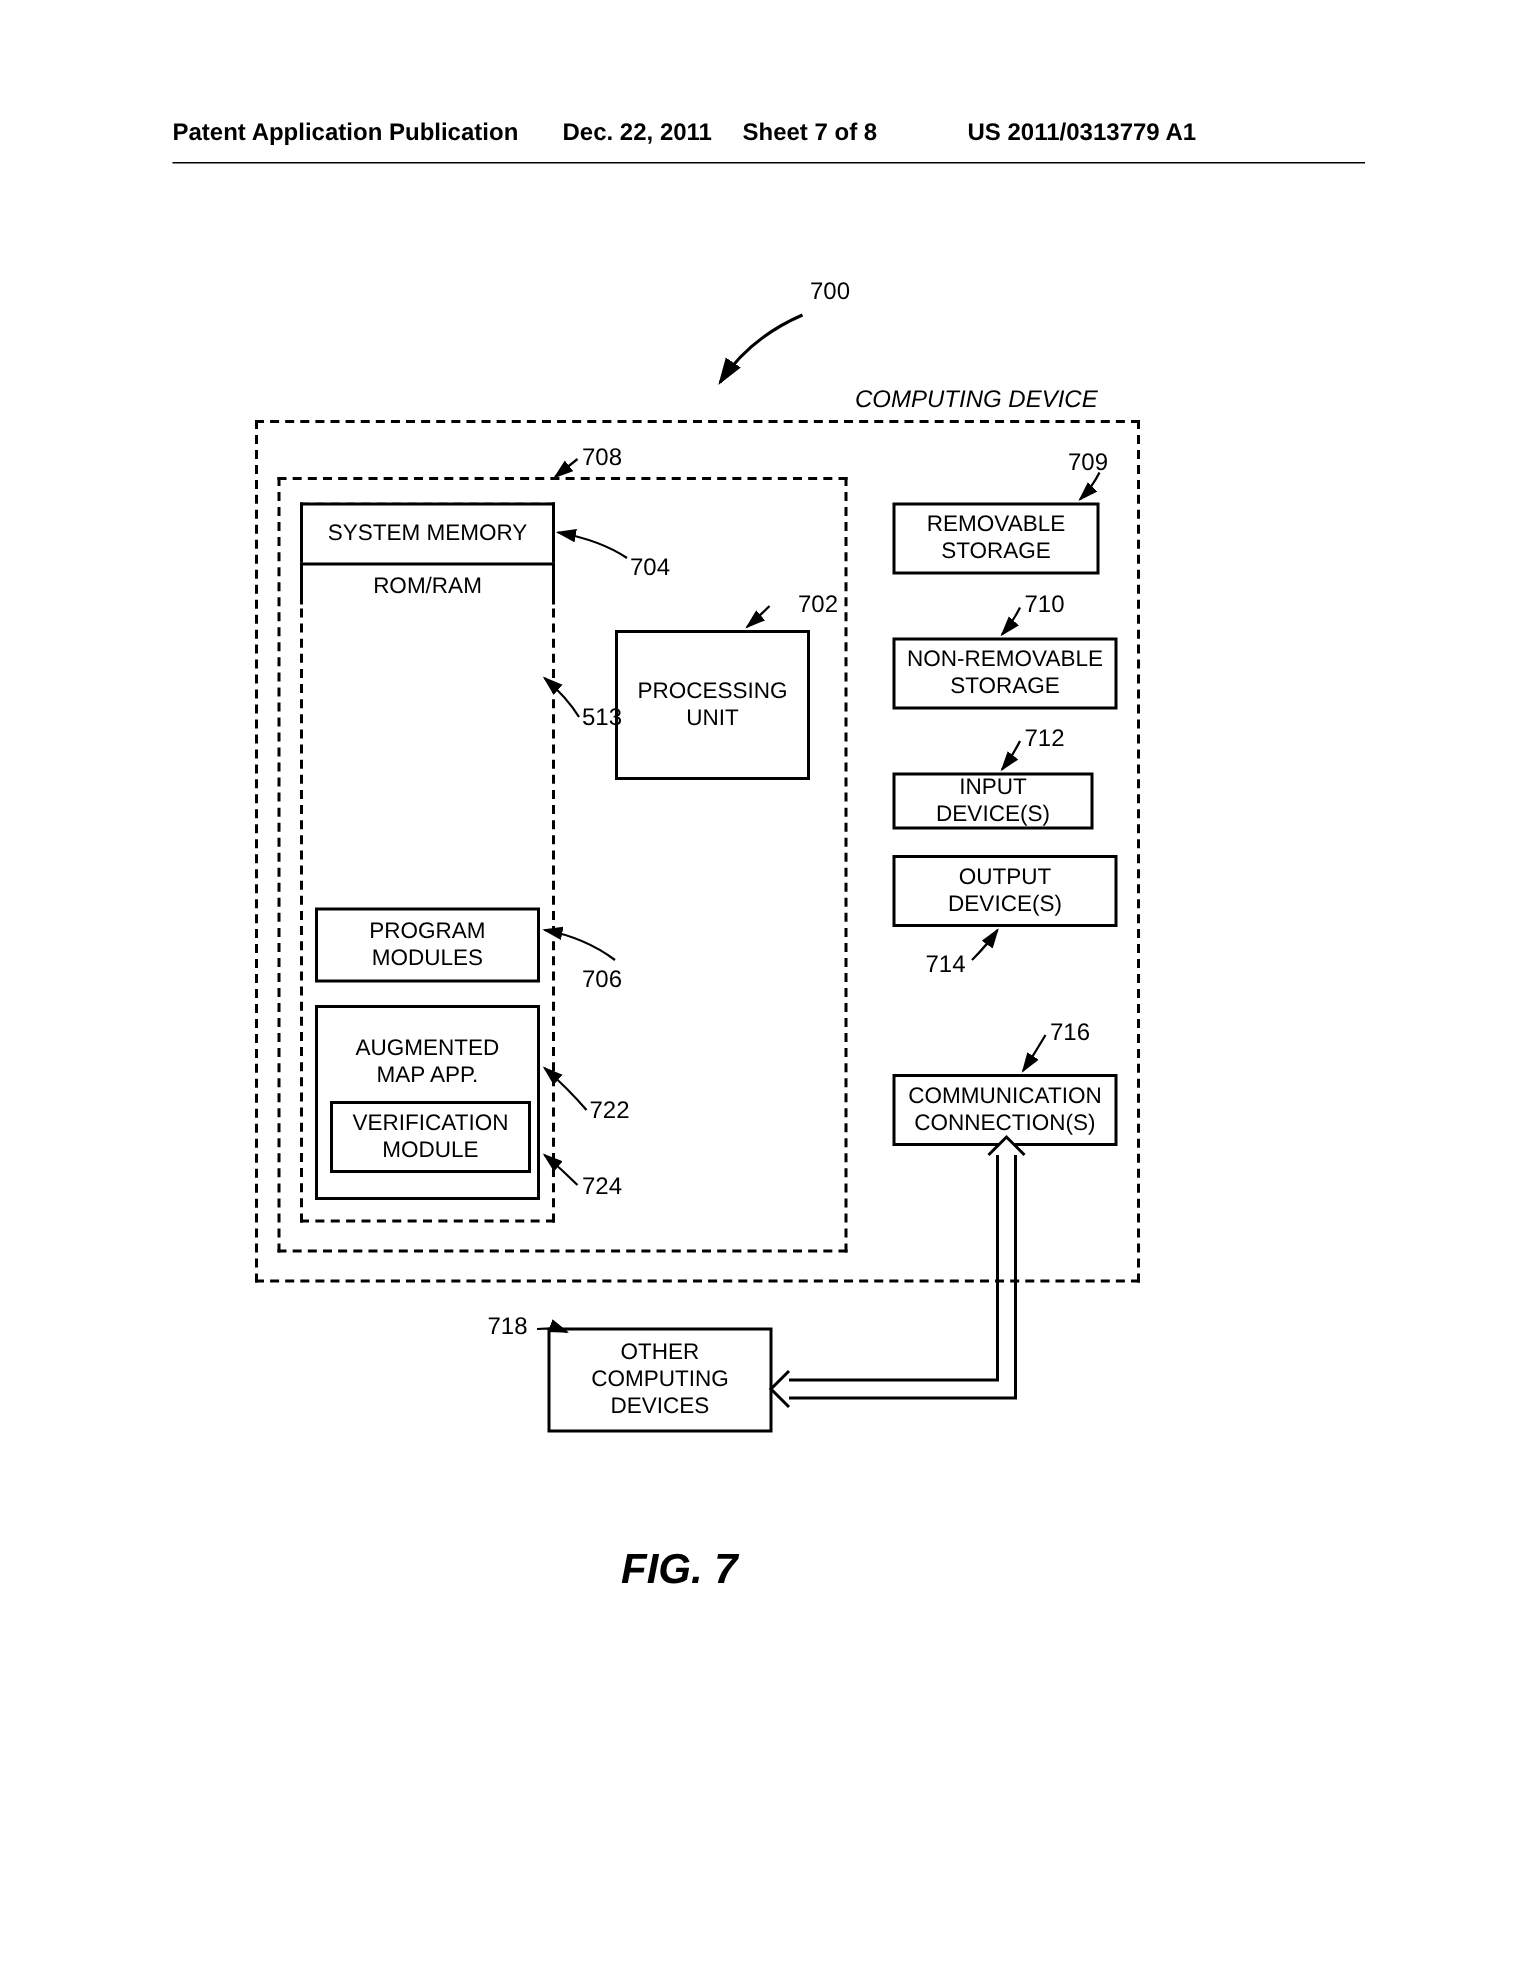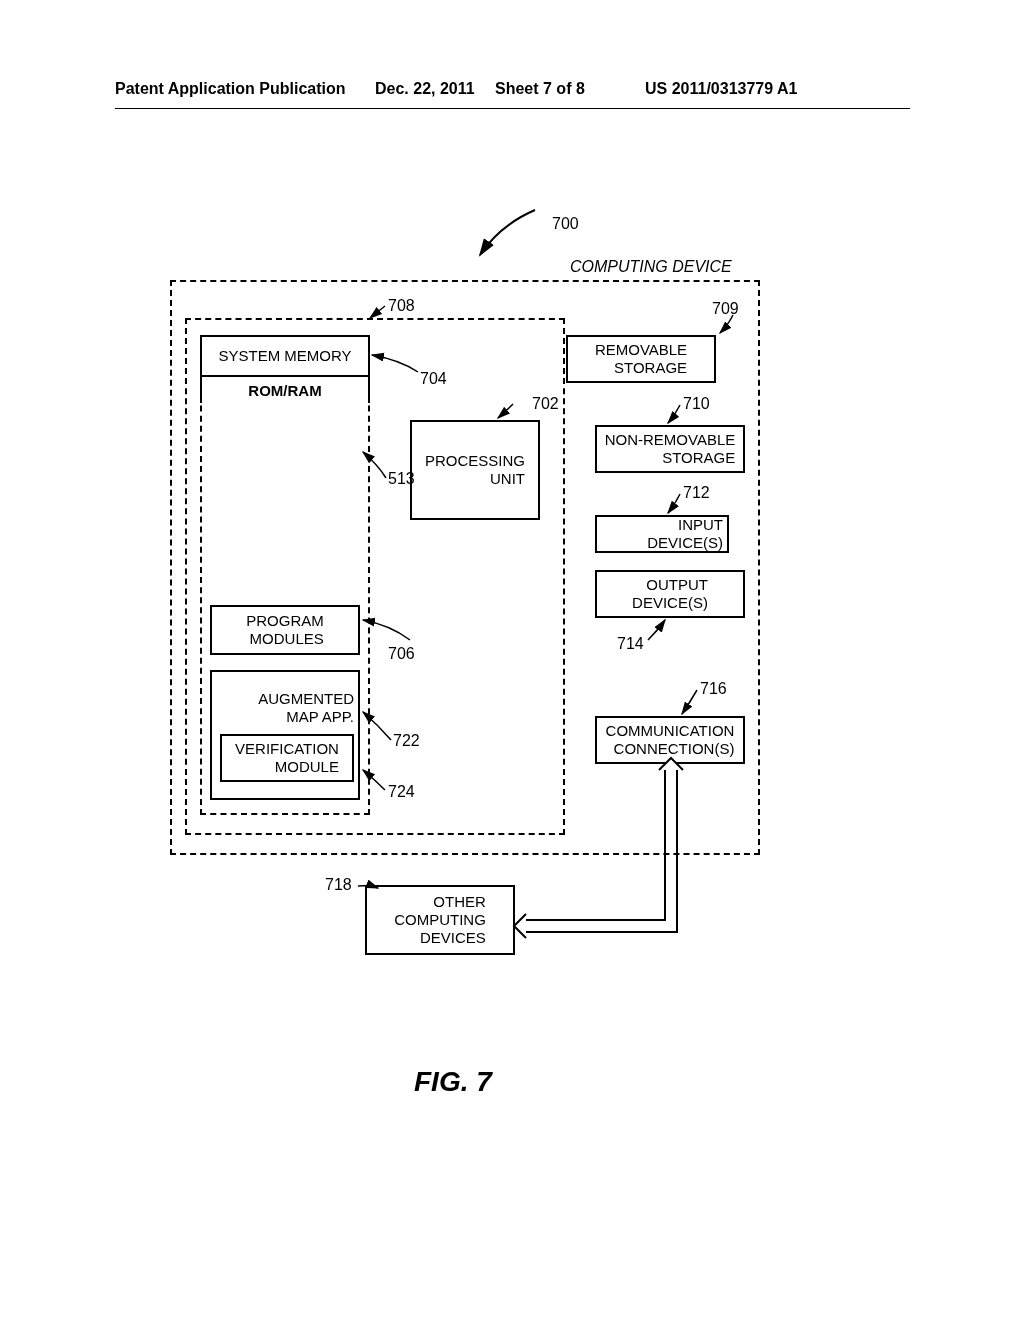--- a/index.html
+++ b/index.html
@@ -35,21 +35,21 @@
   .canvas {
     position: absolute;
     top: 0;
     left: 0;
     width: 1024px;
     height: 1320px;
   }
   .box {
     position: absolute;
     border: 2px solid #000;
-    text-align: right;
+    text-align: center;
     display: flex;
     align-items: center;
     justify-content: center;
     font-size: 15px;
     line-height: 1.2;
     background: #fff;
     padding: 2px 4px;
   }
   .dashed-box {
     position: absolute;
@@ -58,33 +58,31 @@
   .label {
     position: absolute;
     font-size: 16px;
   }
   .italic { font-style: italic; }
   .fig {
     position: absolute;
     font-size: 28px;
     font-weight: bold;
     font-style: italic;
-    margin-top: 36px;
   }
   svg { position: absolute; top: 0; left: 0; }
   .romram {
     position: absolute;
     border-left: 2px solid #000;
     border-right: 2px solid #000;
     text-align: center;
     font-size: 15px;
     display: flex;
     align-items: center;
     justify-content: center;
-    font-weight: bold;
   }
 </style>
 </head>
 <body>
 
 <div class="header">
   <span class="pub">Patent Application Publication</span>
   <span class="date">Dec. 22, 2011</span>
   <span class="sheet">Sheet 7 of 8</span>
   <span class="pubno">US 2011/0313779 A1</span>
@@ -120,21 +118,21 @@
       <span style="white-space:pre-line;">VERIFICATION
 MODULE</span>
     </div>
   </div>
 
   <div class="box" style="left:410px; top:420px; width:130px; height:100px;">
     <span style="white-space:pre-line;">PROCESSING
 UNIT</span>
   </div>
 
-  <div class="box" style="left:566px; top:335px; width:150px; height:48px;">
+  <div class="box" style="left:595px; top:335px; width:138px; height:48px;">
     <span style="white-space:pre-line;">REMOVABLE
 STORAGE</span>
   </div>
 
   <div class="box" style="left:595px; top:425px; width:150px; height:48px;">
     <span style="white-space:pre-line;">NON-REMOVABLE
 STORAGE</span>
   </div>
 
   <div class="box" style="left:595px; top:515px; width:134px; height:38px;">
@@ -150,21 +148,21 @@
     <span style="white-space:pre-line;">COMMUNICATION
 CONNECTION(S)</span>
   </div>
 
   <div class="box" style="left:365px; top:885px; width:150px; height:70px;">
     <span style="white-space:pre-line;">OTHER
 COMPUTING
 DEVICES</span>
   </div>
 
-  <div class="label" style="left:540px; top:215px;margin-left:12px;">700</div>
+  <div class="label" style="left:540px; top:186px;">700</div>
   <div class="label" style="left:388px; top:297px;">708</div>
   <div class="label" style="left:712px; top:300px;">709</div>
   <div class="label" style="left:420px; top:370px;">704</div>
   <div class="label" style="left:516px; top:395px;margin-left:16px;">702</div>
   <div class="label" style="left:683px; top:395px;">710</div>
   <div class="label" style="left:388px; top:470px;">513</div>
   <div class="label" style="left:683px; top:484px;">712</div>
   <div class="label" style="left:388px; top:645px;">706</div>
   <div class="label" style="left:617px; top:635px;">714</div>
   <div class="label" style="left:700px; top:680px;">716</div>

